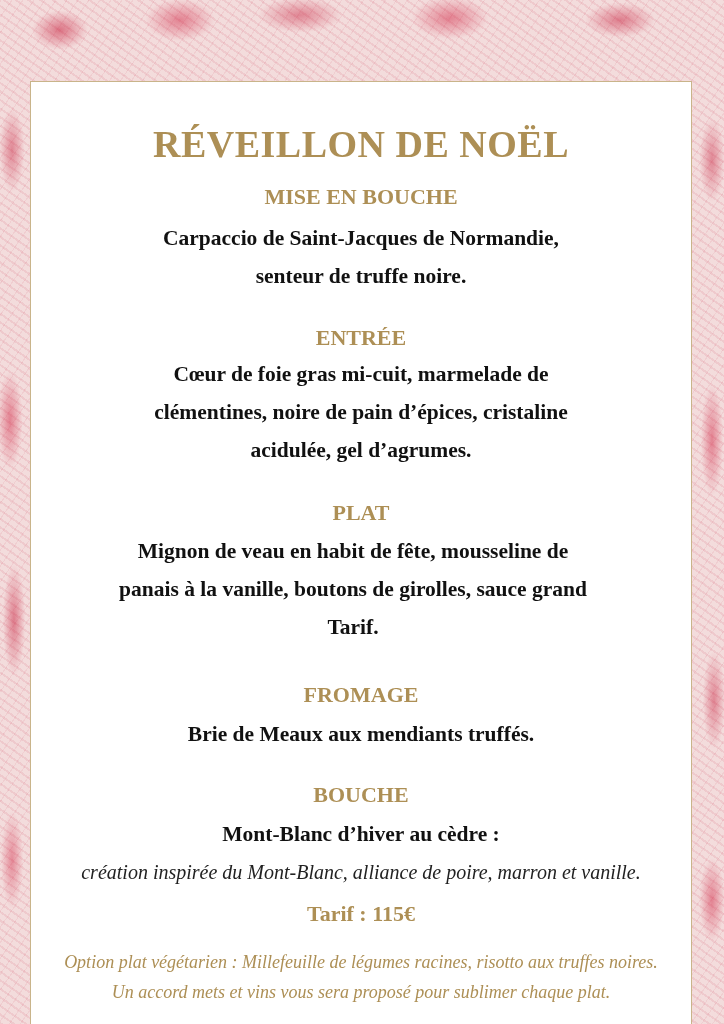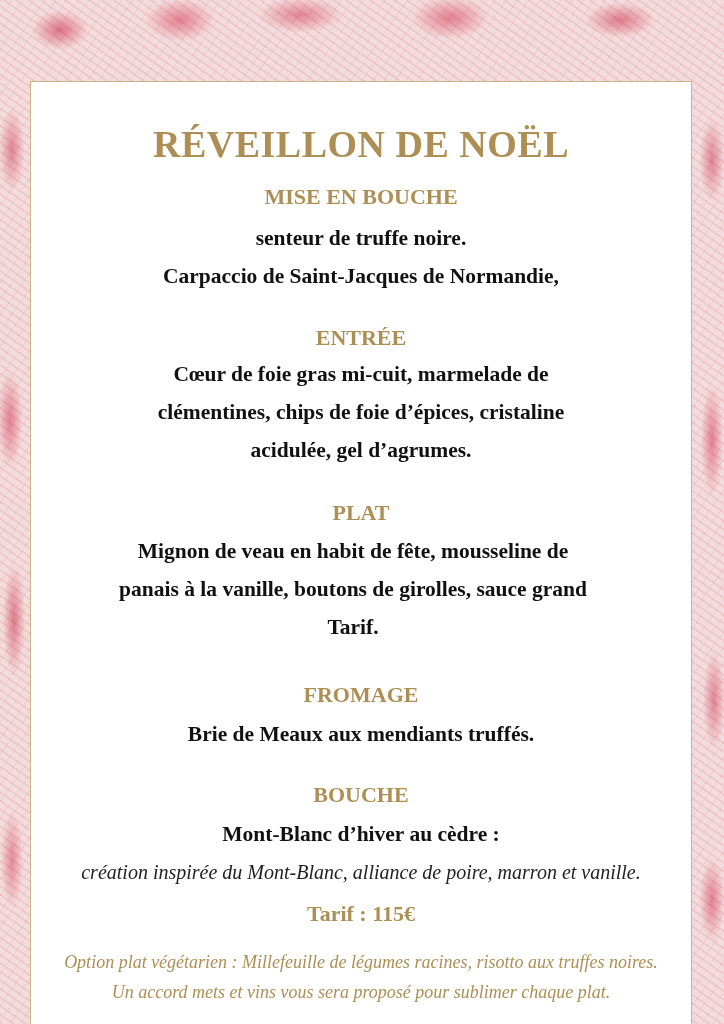--- a/index.html
+++ b/index.html
@@ -66,28 +66,28 @@
 </head>
 <body>
 
 <div class="toile"></div>
 
 <div class="card">
   <div class="title">RÉVEILLON DE NOËL</div>
 
   <div class="section-head" style="top:102px">MISE EN BOUCHE</div>
   <div class="dish" style="top:137px">
+    <div>Carpaccio de Saint-Jacques de Normandie,</div>
     <div>senteur de truffe noire.</div>
-    <div>Carpaccio de Saint-Jacques de Normandie,</div>
   </div>
 
   <div class="section-head" style="top:243px">ENTRÉE</div>
   <div class="dish" style="top:273px">
     <div>Cœur de foie gras mi-cuit, marmelade de</div>
-    <div>clémentines, chips de foie d’épices, cristaline</div>
+    <div>clémentines, noire de pain d’épices, cristaline</div>
     <div>acidulée, gel d’agrumes.</div>
   </div>
 
   <div class="section-head" style="top:418px">PLAT</div>
   <div class="dish wide" style="top:450px">
     <div>Mignon de veau en habit de fête, mousseline de</div>
     <div>panais à la vanille, boutons de girolles, sauce grand</div>
     <div>Tarif.</div>
   </div>
 

